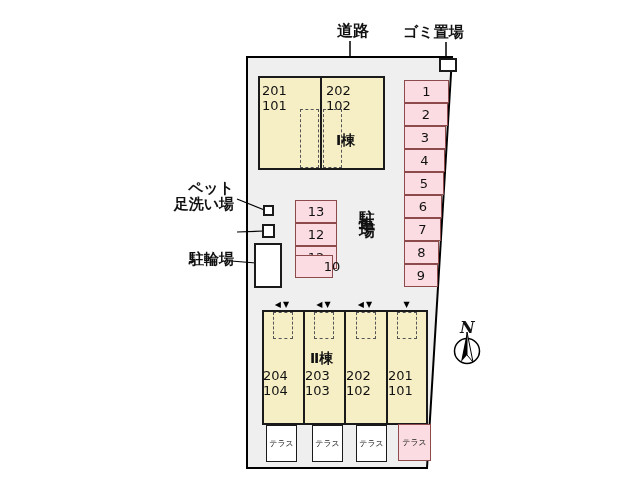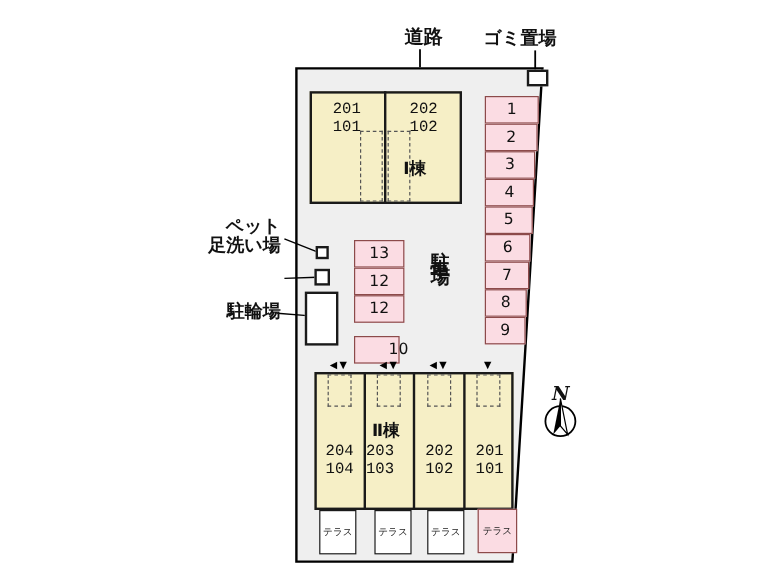--- a/index.html
+++ b/index.html
@@ -11,21 +11,21 @@
   .dashed-box{position:absolute;z-index:2;border:1px dashed #555;box-sizing:border-box;}
   .stall{position:absolute;z-index:2;background:#fbdce3;border:1px solid #8c4a4a;box-sizing:border-box;
          display:flex;align-items:center;justify-content:center;font-size:13px;}
   .smallbox{position:absolute;z-index:2;background:#fff;border:2px solid #1a1a1a;box-sizing:border-box;}
   .terrace{position:absolute;z-index:2;background:#fff;border:1.5px solid #1a1a1a;box-sizing:border-box;
            display:flex;align-items:center;justify-content:center;font-size:8px;color:#222;}
   .terrace.pink{background:#fbdce3;border-color:#8c4a4a;}
   .out-label{position:absolute;z-index:3;font-size:15px;font-weight:bold;line-height:1.06;
              white-space:pre-line;text-align:right;}
   .top-label{position:absolute;z-index:3;font-size:16px;font-weight:bold;}
-  .unit-label{position:absolute;z-index:3;text-align:center;font-size:13px;line-height:15px;font-family:Liberation Mono, monospace;}
+  .unit-label{position:absolute;z-index:3;font-size:13px;line-height:15px;}
   .unit-label span{display:block;}
   .bldg-name{position:absolute;z-index:3;font-size:14px;font-weight:bold;text-align:left;}
   .v-label{position:absolute;z-index:3;writing-mode:vertical-rl;text-orientation:upright;
            font-size:16px;font-weight:bold;letter-spacing:6px;}
   .marker{position:absolute;z-index:3;font-size:8px;text-align:center;color:#000;letter-spacing:2px;}
   .compass-n{position:absolute;z-index:3;font-size:16px;font-weight:bold;font-style:italic;
              font-family:"DejaVu Serif","Liberation Serif",serif;}
 </style>
 </head>
 <body>
@@ -78,21 +78,21 @@
   <div class="stall" style="left:404px;top:149px;width:41px;height:23px;">4</div>
   <div class="stall" style="left:404px;top:172px;width:40px;height:23px;">5</div>
   <div class="stall" style="left:404px;top:195px;width:38px;height:23px;">6</div>
   <div class="stall" style="left:404px;top:218px;width:37px;height:23px;">7</div>
   <div class="stall" style="left:404px;top:241px;width:35px;height:23px;">8</div>
   <div class="stall" style="left:404px;top:264px;width:34px;height:23px;">9</div>
 
   <div class="stall" style="left:295px;top:200px;width:42px;height:23px;">13</div>
   <div class="stall" style="left:295px;top:223px;width:42px;height:23px;">12</div>
   <div class="stall" style="left:295px;top:246px;width:42px;height:23px;">12</div>
-  <div class="stall" style="left:295px;top:280px;width:34px;height:23px;padding-left:36px;">10</div>
+  <div class="stall" style="left:295px;top:255px;width:34px;height:23px;padding-left:36px;">10</div>
 
   <div class="v-label" style="left:356px;top:197px;height:82px;">駐車場</div>
 
   <div class="marker" style="left:262px;top:300px;width:42px;">◀▼</div>
   <div class="marker" style="left:304px;top:300px;width:41px;">◀▼</div>
   <div class="marker" style="left:345px;top:300px;width:42px;">◀▼</div>
   <div class="marker" style="left:387px;top:300px;width:41px;">▼</div>
 
   <div class="bldg" style="left:262px;top:310px;width:166px;height:115px;"></div>
   <div class="divider" style="left:303px;top:310px;width:2px;height:115px;"></div>

